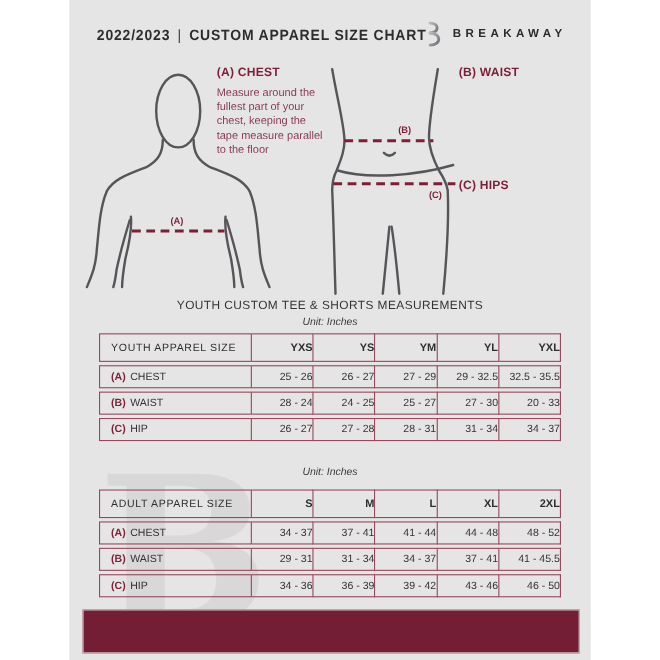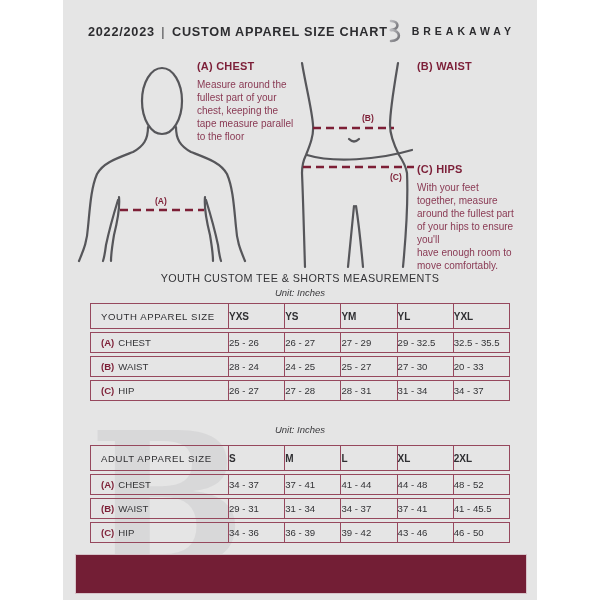--- a/index.html
+++ b/index.html
@@ -37,21 +37,21 @@
   .t1-title{top:272px;} .t1-unit{top:287px;}
   .t2-title{top:409px;} .t2-unit{top:424px;}
 
   
   table.size-table{position:absolute;left:27px;width:420px;border-collapse:separate;
     border-spacing:0 3px;table-layout:fixed;z-index:2;}
   .t1{top:300px;} .t2{top:442px;}
   table.size-table col.c-lbl{width:139px;}
   table.size-table th,table.size-table td{
     border-top:1px solid #96485d;border-bottom:1px solid #96485d;border-right:1px solid #96485d;
-    padding:0;text-align:left;color:#333336;background:transparent;}
+    padding:0;text-align:right;color:#333336;background:transparent;}
   table.size-table th:first-child,table.size-table td:first-child{border-left:1px solid #96485d;}
   table.size-table tr.head th{height:24px;font-size:10px;font-weight:700;color:#2f2f32;margin-left:16px;}
   table.size-table tr.head th.lbl{font-weight:400;font-size:9.6px;letter-spacing:.6px;}
   table.size-table td{height:19px;font-size:9.6px;}
   table.size-table .lbl{text-align:left;padding-left:10px;}
   td.lbl{font-size:10px;color:#38383b;}
   td.lbl .key{color:#7d1f36;font-weight:800;margin-right:4px;}
 
   
   .watermark{position:absolute;left:26px;top:408px;z-index:0;font-family:"DejaVu Serif","Liberation Serif",serif;
@@ -92,27 +92,20 @@
 fullest part of your
 chest, keeping the
 tape measure parallel
 to the floor</p>
     </div>
     <div class="instr instr-waist">
       <h3>(B) WAIST</h3>
     </div>
     <div class="instr instr-hips">
       <h3>(C) HIPS</h3>
-      <p>With your feet
-together, measure
-around the fullest part
-of your hips to ensure
-you'll
-have enough room to
-move comfortably.</p>
     </div>
 
     <svg class="fig" width="474" height="215" viewBox="0 0 474 215">
 
       <g>
         <ellipse cx="99" cy="46" rx="20" ry="33"></ellipse>
         <path d="M 85 72 C 85 84 81 91 70 97 C 52 104 40 108 34 119 C 28 133 27 152 25 172 C 24 188 20 196 16 206"></path>
         <path d="M 113 72 C 113 84 117 91 128 97 C 146 104 158 108 164 119 C 170 133 171 152 173 172 C 174 188 178 196 182 206"></path>
         <path d="M 56 142 C 57 152 54 168 51 180 C 49 192 48 200 48 206"></path>
         <path d="M 55 145 C 51 158 46 176 43 190 C 42 198 41 203 40 206"></path>

